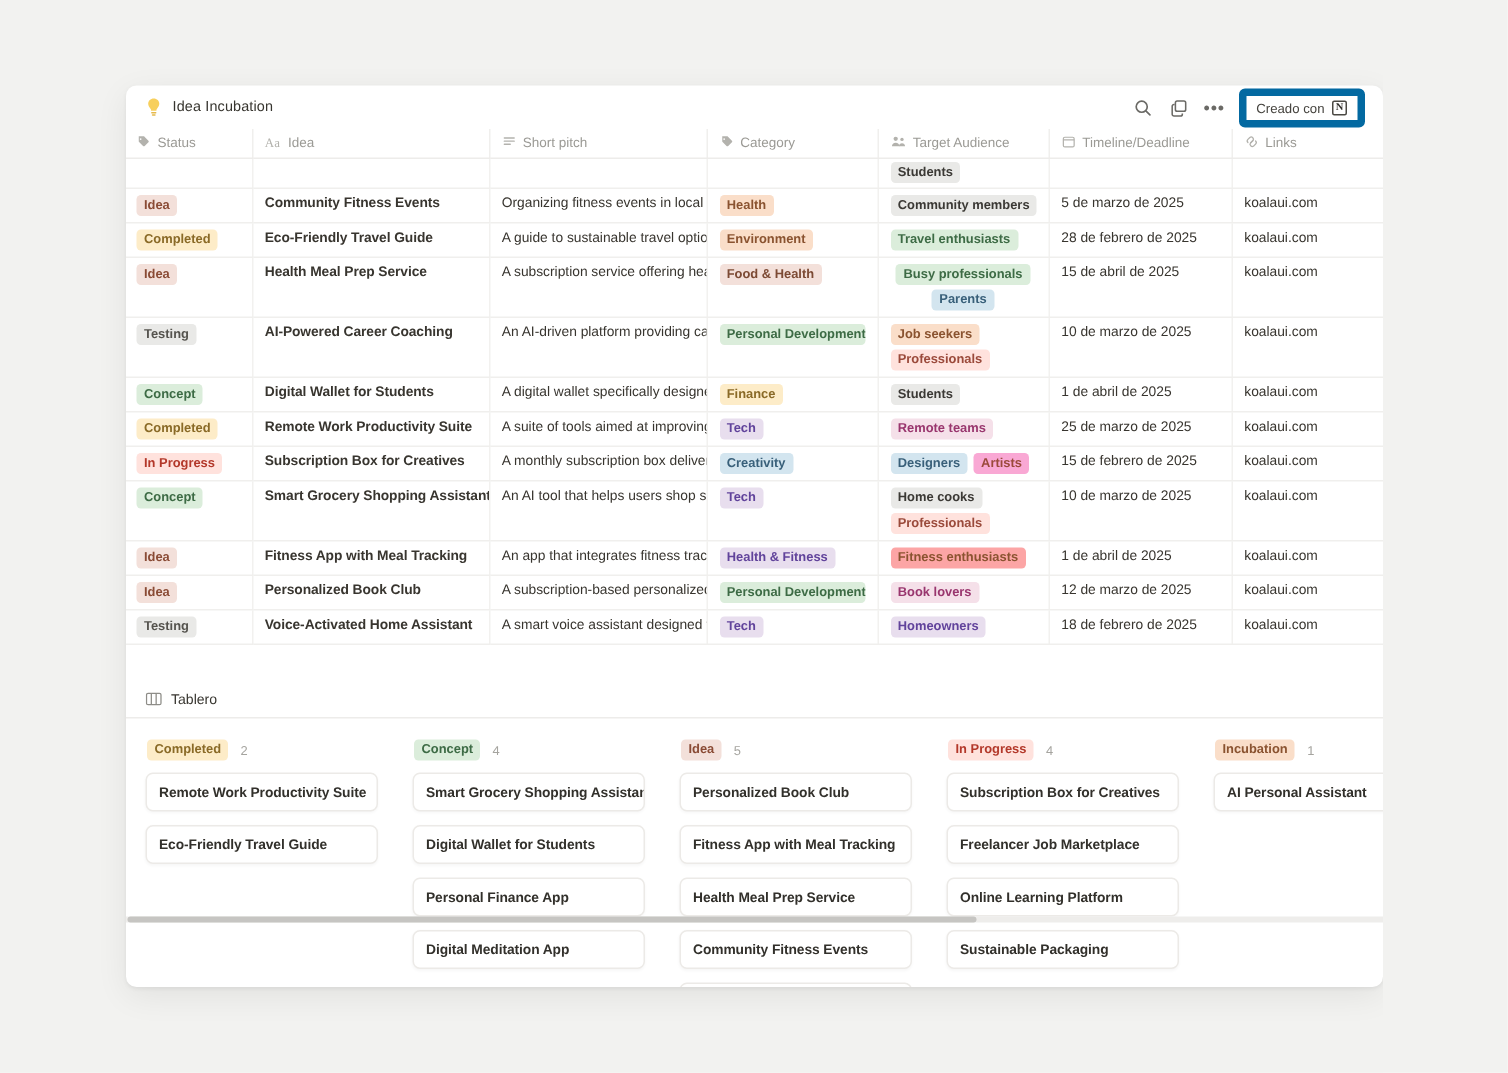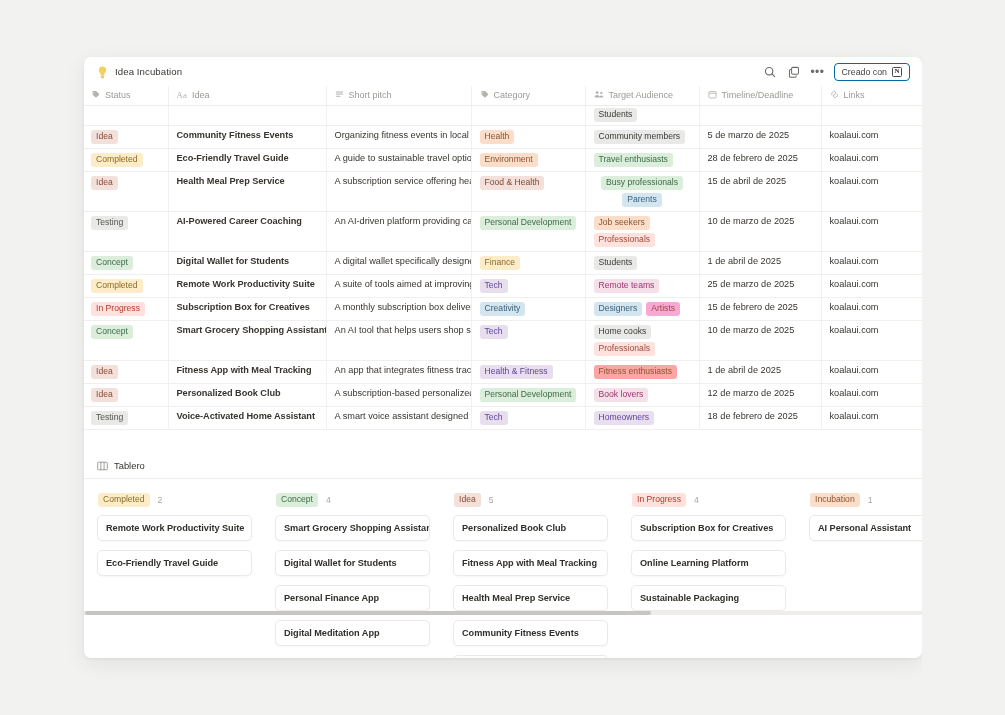--- a/index.html
+++ b/index.html
@@ -44,21 +44,21 @@
   .topbar-right {
     margin-left: auto; display: flex; align-items: center; gap: 9px;
   }
   .tb-icon {
     width: 15px; height: 15px; display: flex; align-items: center; justify-content: center;
     color: #6b6a66; cursor: pointer;
   }
   .dots { font-size: 12px; color: #6b6a66; line-height: 6px; letter-spacing: .5px; cursor: pointer; }
   .made-with {
     display: flex; align-items: center; gap: 5px;
-    border: 1px solid #0369a1;
+    border: 5px solid #0369a1;
     border-radius: 4px;
     padding: 3px 7px;
     font-size: 8.8px;
     color: #45433e;
     background: #fff;
     cursor: pointer;
     white-space: nowrap;
   }
   .notion-glyph {
     width: 10px; height: 10px; border: 1px solid #4a4843; border-radius: 1.5px;
@@ -118,20 +118,21 @@
   .chip {
     display: inline-block;
     border-radius: 3px;
     padding: 1px 5px 2px 5px;
     font-size: 8.6px;
     line-height: 11px;
     white-space: nowrap;
     max-width: 100%;
     overflow: hidden;
     text-overflow: clip;
+    font-weight: bold;
   }
   .rowtall td { padding-top: 5px; padding-bottom: 5px; }
 
   
   #boardsec { margin-top: 30px; }
   .board-head {
     display: flex; align-items: center; gap: 6px;
     padding: 0 0 7px 13px;
     border-bottom: 1px solid #edecea;
   }
@@ -600,20 +601,21 @@
             <div class="bcard">Health Meal Prep Service</div>
             <div class="bcard">Community Fitness Events</div>
             <div class="bcard">Virtual Networking Events</div>
           </div>
           <div class="bcol">
             <div class="bcol-head">
               <span class="chip" style="background: rgb(255, 226, 221); color: rgb(179, 56, 42);">In Progress</span>
               <span class="bcount">4</span>
             </div>
             <div class="bcard">Subscription Box for Creatives</div>
+            <div class="bcard">Freelancer Job Marketplace</div>
             <div class="bcard">Online Learning Platform</div>
             <div class="bcard">Sustainable Packaging</div>
           </div>
           <div class="bcol">
             <div class="bcol-head">
               <span class="chip" style="background: rgb(250, 222, 201); color: rgb(138, 83, 48);">Incubation</span>
               <span class="bcount">1</span>
             </div>
             <div class="bcard">AI Personal Assistant</div>
           </div>

